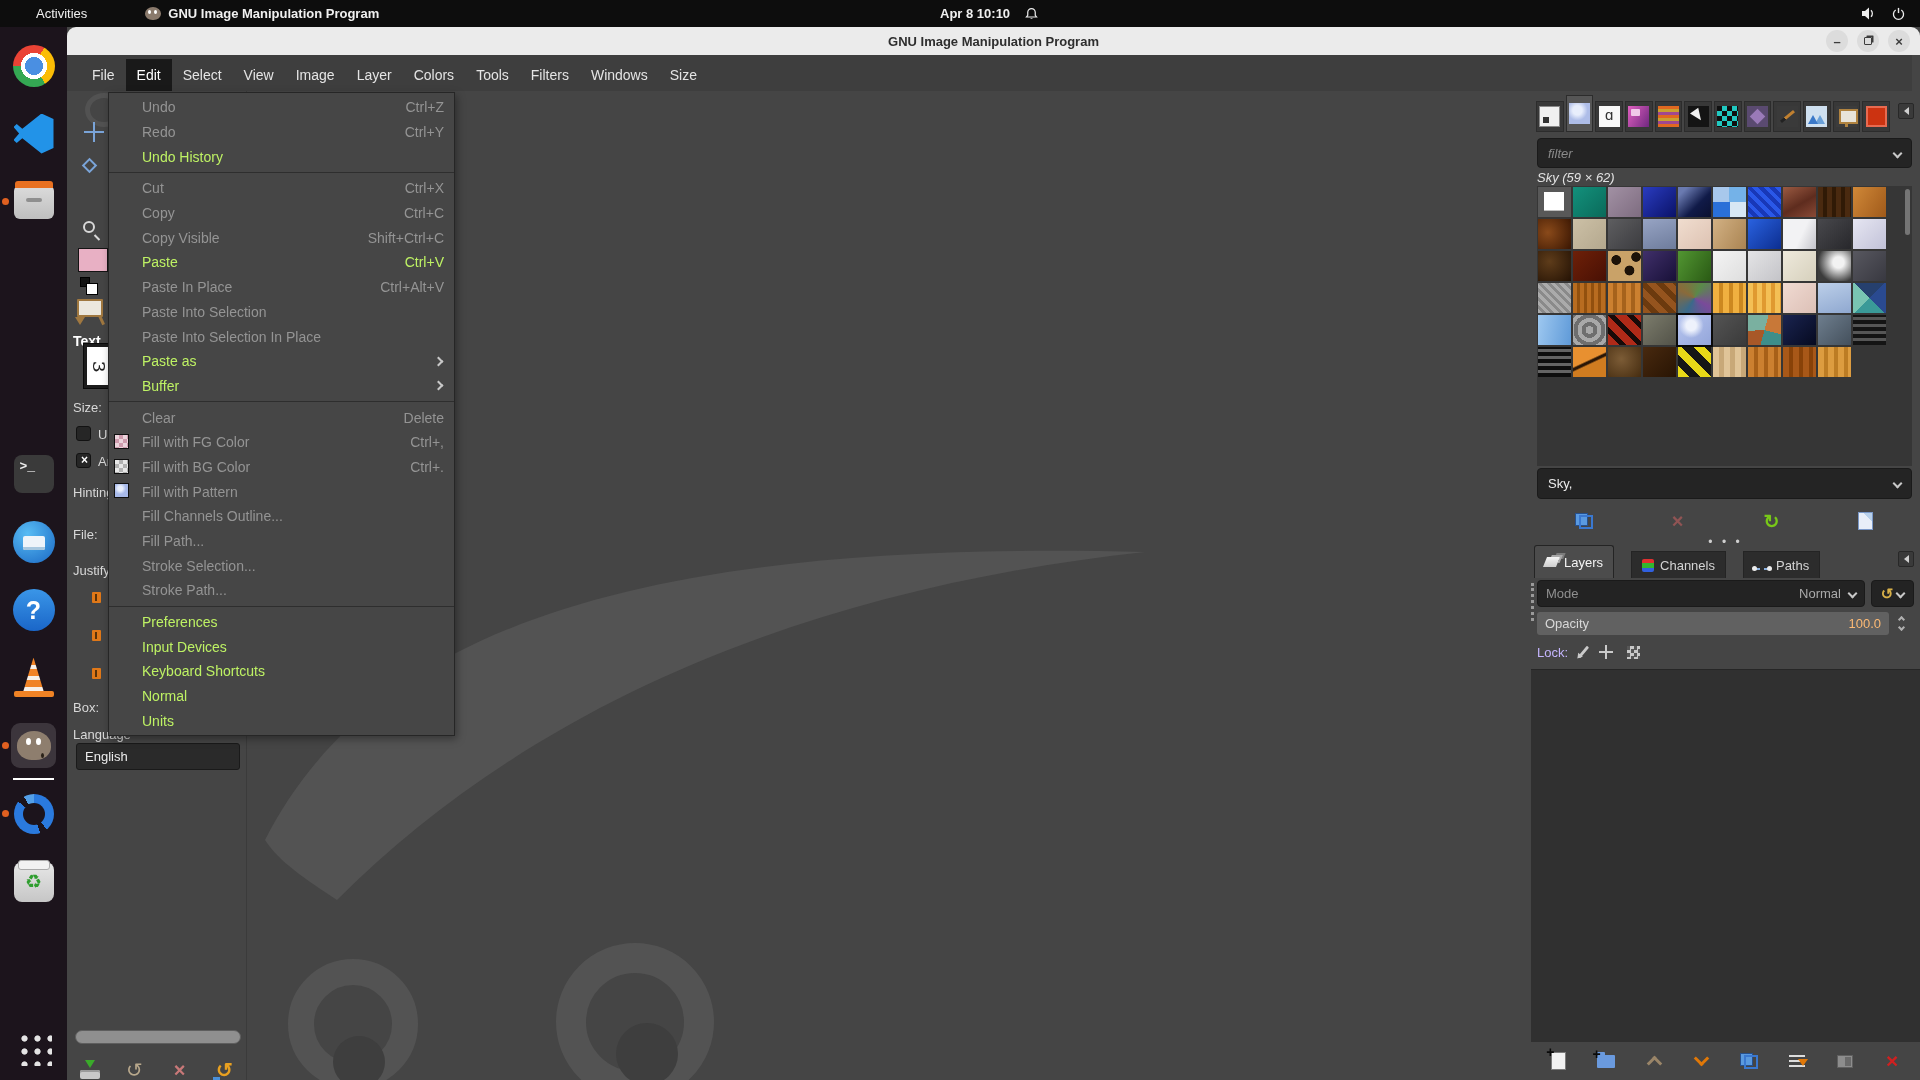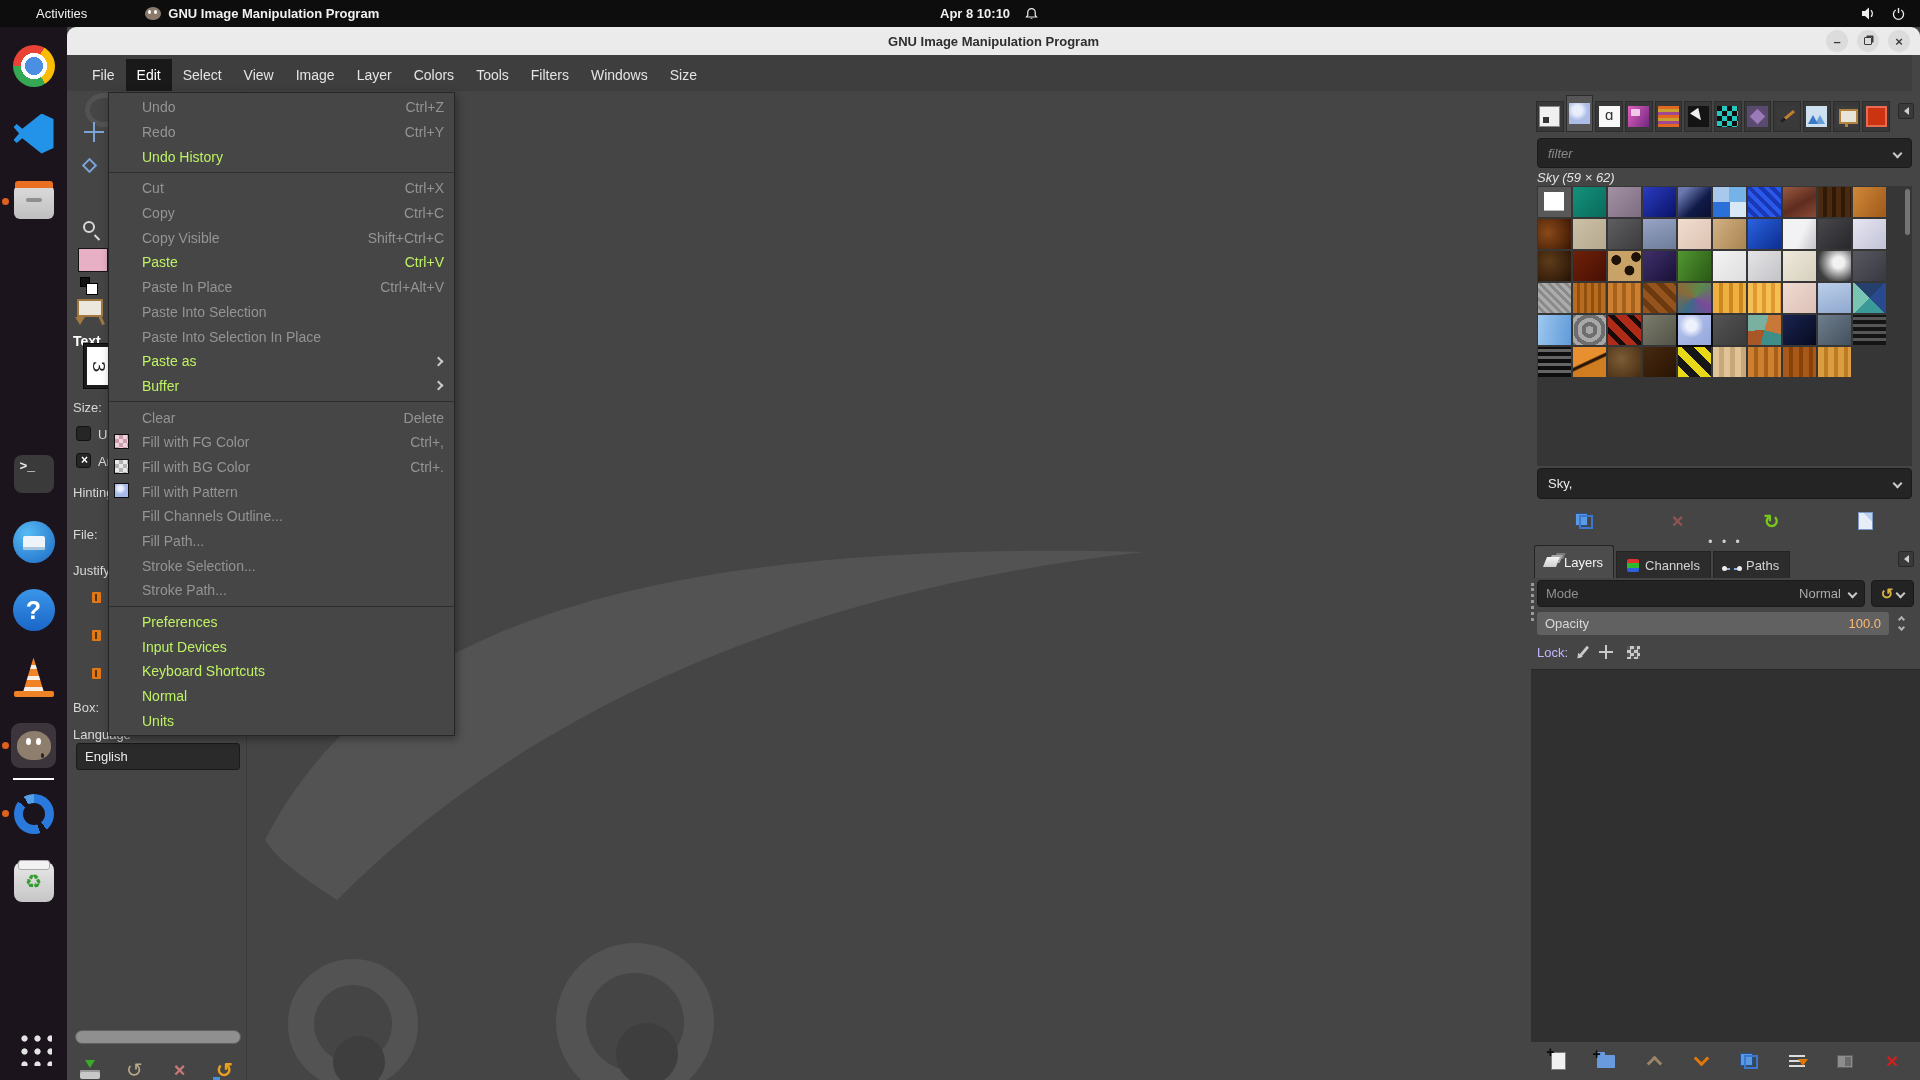--- a/index.html
+++ b/index.html
@@ -157,21 +157,21 @@
 .pbtn{width:30px;height:26px;display:flex;align-items:center;justify-content:center;position:relative}
 .ic-dup{width:18px;height:16px;position:relative}
 .ic-dup::before{content:"";position:absolute;left:0;top:0;width:11px;height:11px;background:#5a9ae0;border:1px solid #26508e}
 .ic-dup::after{content:"";position:absolute;right:0;bottom:0;width:10px;height:10px;border:2px solid #3a78d0}
 .ic-delete-pattern::after{content:"×";font-size:20px;font-weight:bold;color:#b85c5c}
 .ic-refresh-patterns::after{content:"↻";font-size:19px;font-weight:bold;color:#78c818}
 .ic-open-pattern-as-image{width:15px;height:18px;background:linear-gradient(225deg,#b8d0ea 6px,transparent 0),#e8eef8;border:1px solid #7a98c8}
 .phandle{left:0;right:0;top:444px;text-align:center;color:#cfcfcf;font-size:12px;letter-spacing:3px}
 .vhandle{left:0px;top:492px;width:0;height:38px;border-left:3px dotted #9a9a9a}
 
-.ltabs{left:3px;top:454px;right:30px;height:33px;display:flex;gap:2px;align-items:flex-end;color:#d4d4d4}
+.ltabs{left:3px;top:454px;right:30px;height:33px;display:flex;gap:17px;align-items:flex-end;color:#d4d4d4}
 .ltab{display:flex;align-items:center;gap:6px;padding:0 10px;height:27px;background:#2c2c2c;border:1px solid #242424;border-bottom:none}
 .ltab.active{height:33px;background:#4c4c4c;color:#f4f4f4;border-radius:3px 3px 0 0}
 .ic-layers-tab{width:13px;height:10px;background:linear-gradient(#f4f4f4,#cfcfcf);transform:skewX(-22deg);box-shadow:3px -3px 0 -1px #a8a8a8,6px -6px 0 -2px #7c7c7c}
 .ic-channels-tab{width:12px;height:13px;border-radius:2px;background:linear-gradient(180deg,#e03030 0 34%,#30b830 34% 67%,#3060e0 0)}
 .ic-paths-tab{width:16px;height:9px;border-bottom:2px dashed #8ab0e0;position:relative}
 .ic-paths-tab::before,.ic-paths-tab::after{content:"";position:absolute;top:5px;width:5px;height:5px;border-radius:50%;background:#ececec}
 .ic-paths-tab::before{left:-2px}.ic-paths-tab::after{right:-2px}
 .moderow{left:6px;top:489px;width:328px;height:27px;background:#232323;border:1px solid #1a1a1a;border-radius:4px;display:flex;align-items:center;padding:0 8px}
 .mode-lbl{color:#8f8f8f}
 .mode-val{margin-left:auto;color:#aaa;margin-right:8px}

